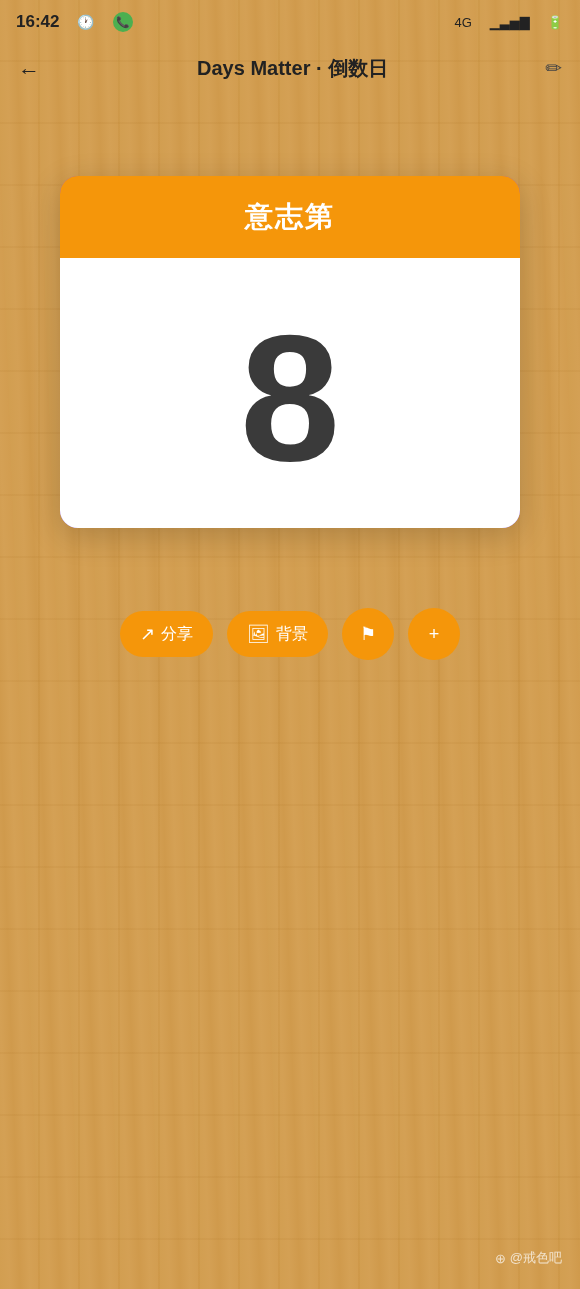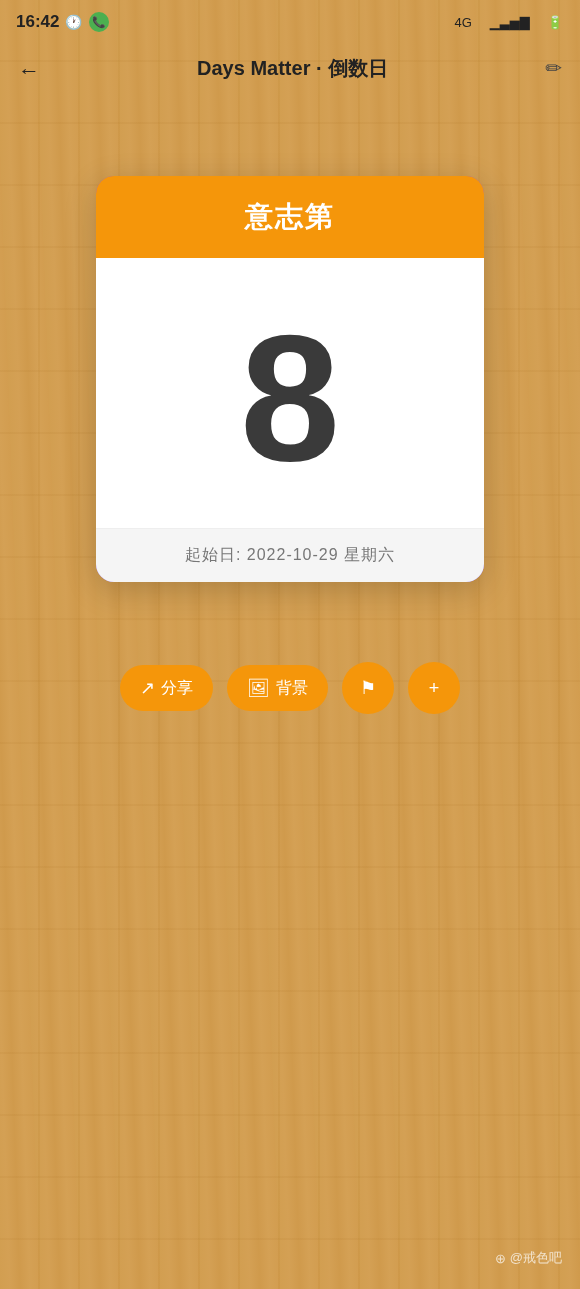--- a/index.html
+++ b/index.html
@@ -57,21 +57,21 @@
     }
 
     .status-icons span {
       font-size: 13px;
       color: #222;
     }
 
     .status-left {
       display: flex;
       align-items: center;
-      gap: 6px;
+      gap: 18px;
       text-align: right;
     }
 
     
     .nav-bar {
       display: flex;
       align-items: center;
       justify-content: space-between;
       padding: 8px 18px;
       height: 56px;
@@ -98,21 +98,21 @@
     
     .main-content {
       display: flex;
       flex-direction: column;
       align-items: center;
       padding-top: 80px;
     }
 
     
     .card {
-      width: 388px;
+      width: 460px;
       border-radius: 18px;
       overflow: hidden;
       box-shadow: 0 8px 32px rgba(0,0,0,0.18);
       background: #8b5cf6;
     }
 
     .card-header {
       background-color: #F5960A;
       padding: 22px 20px;
       text-align: center;
@@ -242,23 +242,20 @@
 
 <div class="main-content">
 
   <div class="card">
     <div class="card-header">
       <span class="card-title">意志第</span>
     </div>
     <div class="card-body">
       <span class="card-number">8</span>
     </div>
-    <div class="card-footer">
-      <span class="card-date">起始日: 2022-10-29 星期六</span>
-    </div>
   </div>
 
   <div class="action-bar">
 
     <button class="btn-action">
       <span class="btn-icon-symbol">↗</span>
       <span>分享</span>
     </button>
 
 

